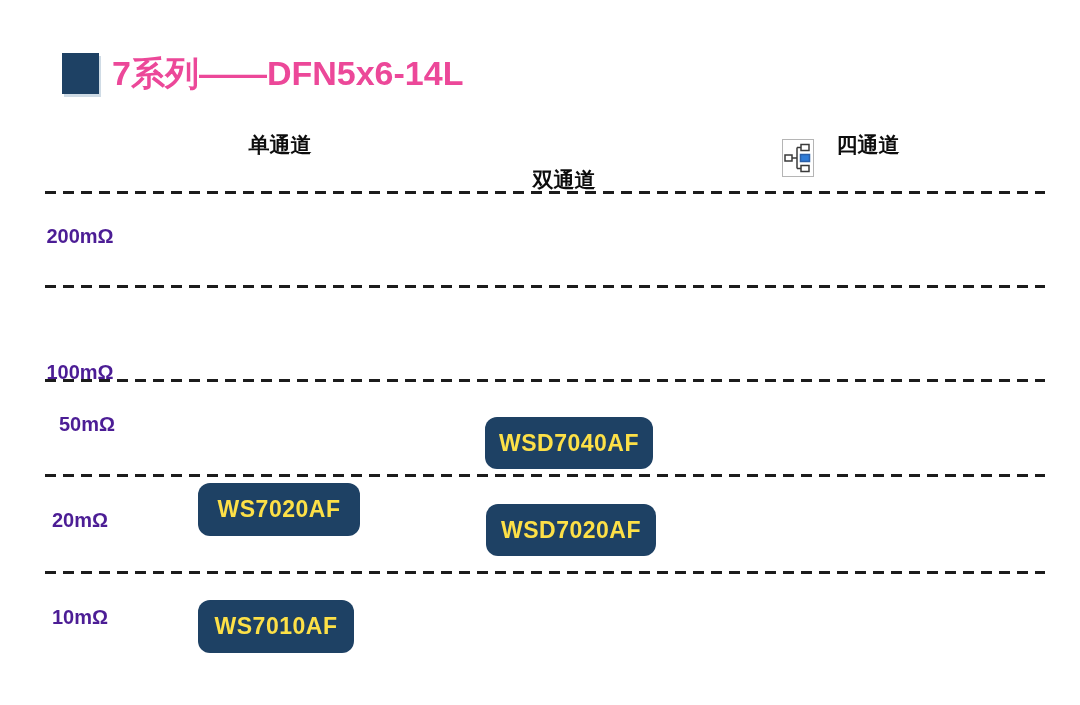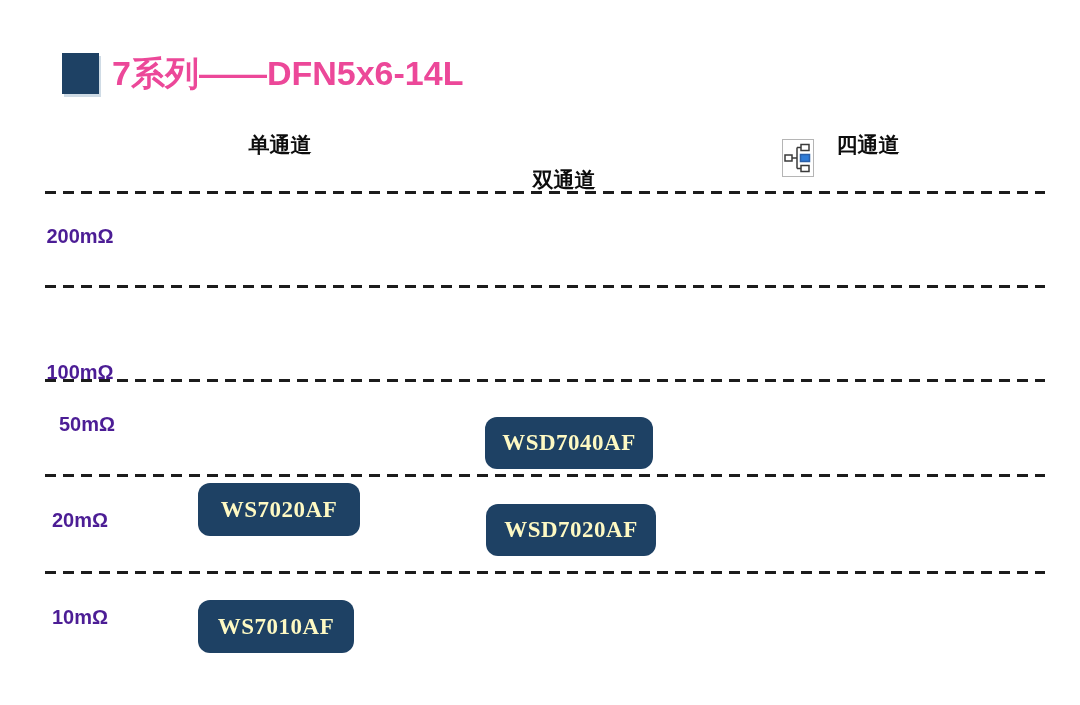--- a/index.html
+++ b/index.html
@@ -36,23 +36,22 @@
   .row-label {
     position:absolute; left:80px; transform:translateX(-50%);
     font-size:20px; font-weight:bold; color:#4c1d95; white-space:nowrap;
   }
   .row-1 { top:225px; } .row-2 { top:321px;margin-top:40px; } .row-3 { top:413px;margin-left:7px; }
   .row-4 { top:509px; } .row-5 { top:606px; }
   
   .chip {
     position:absolute; background:#1e4164; border-radius:12px;
     display:flex; align-items:center; justify-content:center;
-    color:#fef9c3; font-size:23px; font-weight:bold; letter-spacing:0.5px;
+    color:#fde047; font-size:23px; font-weight:bold; letter-spacing:0.5px;
     white-space:nowrap;
-    font-family:Liberation Serif, serif;
   }
   .chip-wsd7040af { left:485px; top:417px; width:168px; height:52px; }
   .chip-ws7020af  { left:198px; top:483px; width:162px; height:53px; }
   .chip-wsd7020af { left:486px; top:504px; width:170px; height:52px; }
   .chip-ws7010af  { left:198px; top:600px; width:156px; height:53px; }
 </style>
 </head>
 <body>
 
 <div class="canvas">

